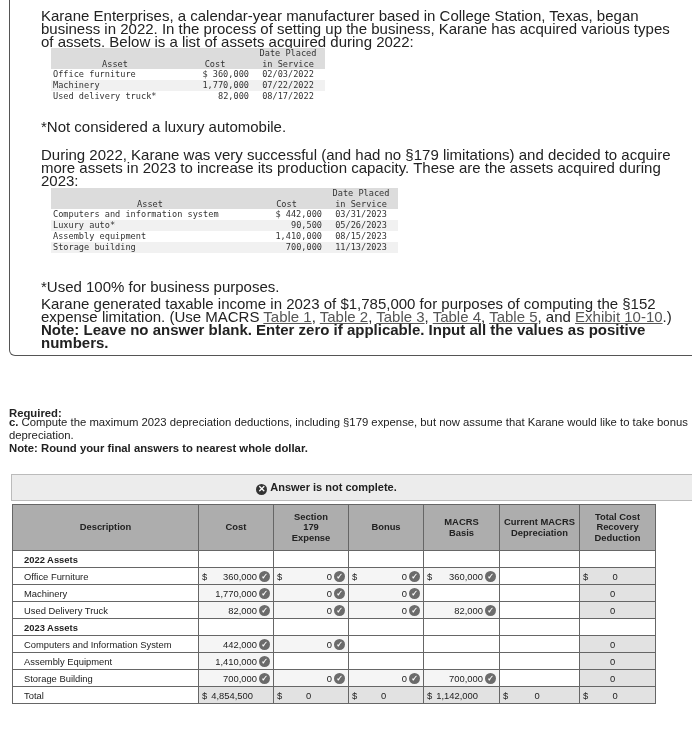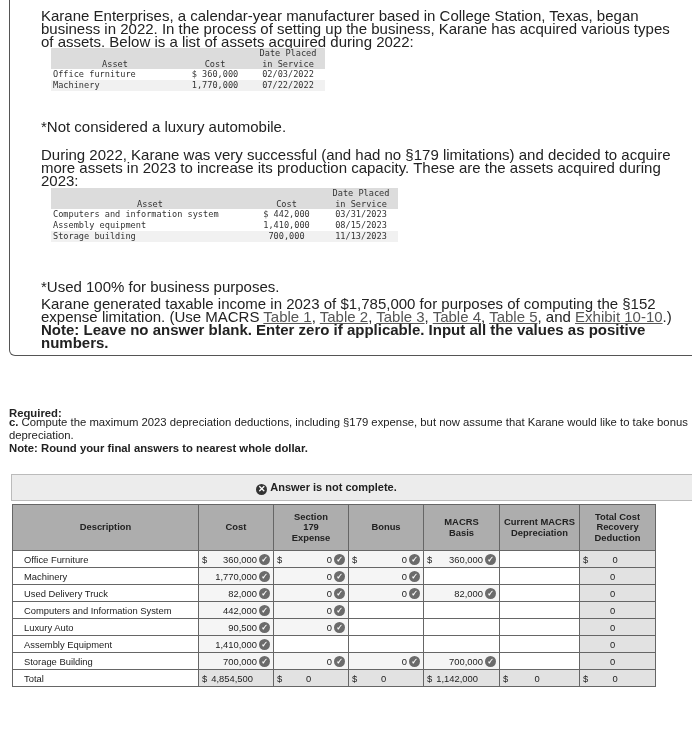--- a/index.html
+++ b/index.html
@@ -13,21 +13,21 @@
   .para { position: absolute; left: 41px; width: 640px; line-height: 13px; font-size: 15px; color: #222; }
   .para.bold { font-weight: bold; }
   .link { color: #555; text-decoration: underline; cursor: pointer; }
 
   .asset-table { position: absolute; left: 51px; border-collapse: collapse; font-family: "DejaVu Sans Mono", monospace; font-size: 8.6px; color: #333; }
   .asset-table th { background: #dcdcdc; font-weight: normal; line-height: 10.5px; padding: 0 2px; vertical-align: bottom; }
   .asset-table td { line-height: 11px; padding: 0 2px; white-space: pre; }
   .asset-table tr.alt td { background: #f1f1f1; }
   .asset-table .c-asset { text-align: left; }
   .asset-table th.c-asset { text-align: center; }
-  .asset-table .c-cost { text-align: center; }
+  .asset-table .c-cost { text-align: right; }
   .asset-table th.c-cost { text-align: center; }
   .asset-table .c-date { text-align: center; }
 
   .required { position: absolute; left: 9px; top: 387px; font-weight: bold; font-size: 11.3px; margin-top: 20px; }
   .req-text { position: absolute; left: 9px; width: 680px; line-height: 13px; font-size: 11.3px; }
 
   .status-bar {
     position: absolute; left: 11px; top: 474px; width: 690px; height: 27px;
     background: #ececec; border: 1px solid #bbb; border-right: none;
     font-weight: bold; font-size: 11px; text-align: center; line-height: 25px; padding-right: 60px;
@@ -72,39 +72,49 @@
     <tr>
       <td class="c-asset">Office furniture</td>
       <td class="c-cost">$ 360,000</td>
       <td class="c-date">02/03/2022</td>
     </tr>
     <tr class="alt">
       <td class="c-asset">Machinery</td>
       <td class="c-cost">1,770,000</td>
       <td class="c-date">07/22/2022</td>
     </tr>
+    <tr>
+      <td class="c-asset">Used delivery truck*</td>
+      <td class="c-cost">82,000</td>
+      <td class="c-date">08/17/2022</td>
+    </tr>
   </tbody>
 </table>
 
 <div class="para" style="top:120px;">*Not considered a luxury automobile.</div>
 <div class="para" style="top:148px;">During 2022, Karane was very successful (and had no §179 limitations) and decided to acquire more assets in 2023 to increase its production capacity. These are the assets acquired during 2023:</div>
 
 <table class="asset-table" style="top:188px;">
   <thead>
     <tr>
       <th class="c-asset" style="width:198px;">Asset</th>
       <th class="c-cost" style="width:75px;">Cost</th>
       <th class="c-date" style="width:74px;">Date Placed in Service</th>
     </tr>
   </thead>
   <tbody>
     <tr>
       <td class="c-asset">Computers and information system</td>
       <td class="c-cost">$ 442,000</td>
       <td class="c-date">03/31/2023</td>
+    </tr>
+    <tr class="alt">
+      <td class="c-asset">Luxury auto*</td>
+      <td class="c-cost">90,500</td>
+      <td class="c-date">05/26/2023</td>
     </tr>
     <tr>
       <td class="c-asset">Assembly equipment</td>
       <td class="c-cost">1,410,000</td>
       <td class="c-date">08/15/2023</td>
     </tr>
     <tr class="alt">
       <td class="c-asset">Storage building</td>
       <td class="c-cost">700,000</td>
       <td class="c-date">11/13/2023</td>
@@ -143,20 +153,29 @@
       <th>Cost</th>
       <th style="padding:0 14px;">Section 179 Expense</th>
       <th>Bonus</th>
       <th style="padding:12px 18px;margin-top:45px;">MACRS Basis</th>
       <th>Current MACRS Depreciation</th>
       <th style="padding:0 6px;">Total Cost Recovery Deduction</th>
     </tr>
   </thead>
   <tbody id="answer-body">
       <tr>
+        <td class="desc section">2022 Assets</td>
+        <td class="blank"></td>
+        <td class="blank"></td>
+        <td class="blank"></td>
+        <td class="blank"></td>
+        <td class="blank"></td>
+        <td class="blank"></td>
+      </tr>
+      <tr>
         <td class="desc">Office Furniture</td>
         <td class="input">
           <div class="cell">
             <span class="cur">$</span>
             <span class="val">360,000</span>
             <span class="chk">✓</span>
           </div>
         </td>
         <td class="input">
           <div class="cell">
@@ -242,47 +261,33 @@
           </div>
         </td>
         <td class="blank"></td>
         <td class="calc">
           <div class="cell">
             <span class="val center">0</span>
           </div>
         </td>
       </tr>
       <tr>
+        <td class="desc section">2023 Assets</td>
+        <td class="blank"></td>
+        <td class="blank"></td>
+        <td class="blank"></td>
+        <td class="blank"></td>
+        <td class="blank"></td>
+        <td class="blank"></td>
+      </tr>
+      <tr>
         <td class="desc">Computers and Information System</td>
         <td class="input">
           <div class="cell">
             <span class="val">442,000</span>
-            <span class="chk">✓</span>
-          </div>
-        </td>
-        <td class="input">
-          <div class="cell">
-            <span class="val">0</span>
-            <span class="chk">✓</span>
-          </div>
-        </td>
-        <td class="blank"></td>
-        <td class="blank"></td>
-        <td class="blank"></td>
-        <td class="calc">
-          <div class="cell">
-            <span class="val center">0</span>
-          </div>
-        </td>
-      </tr>
-      <tr>
-        <td class="desc">Luxury Auto</td>
-        <td class="input">
-          <div class="cell">
-            <span class="val">90,500</span>
             <span class="chk">✓</span>
           </div>
         </td>
         <td class="input">
           <div class="cell">
             <span class="val">0</span>
             <span class="chk">✓</span>
           </div>
         </td>
         <td class="blank"></td>

